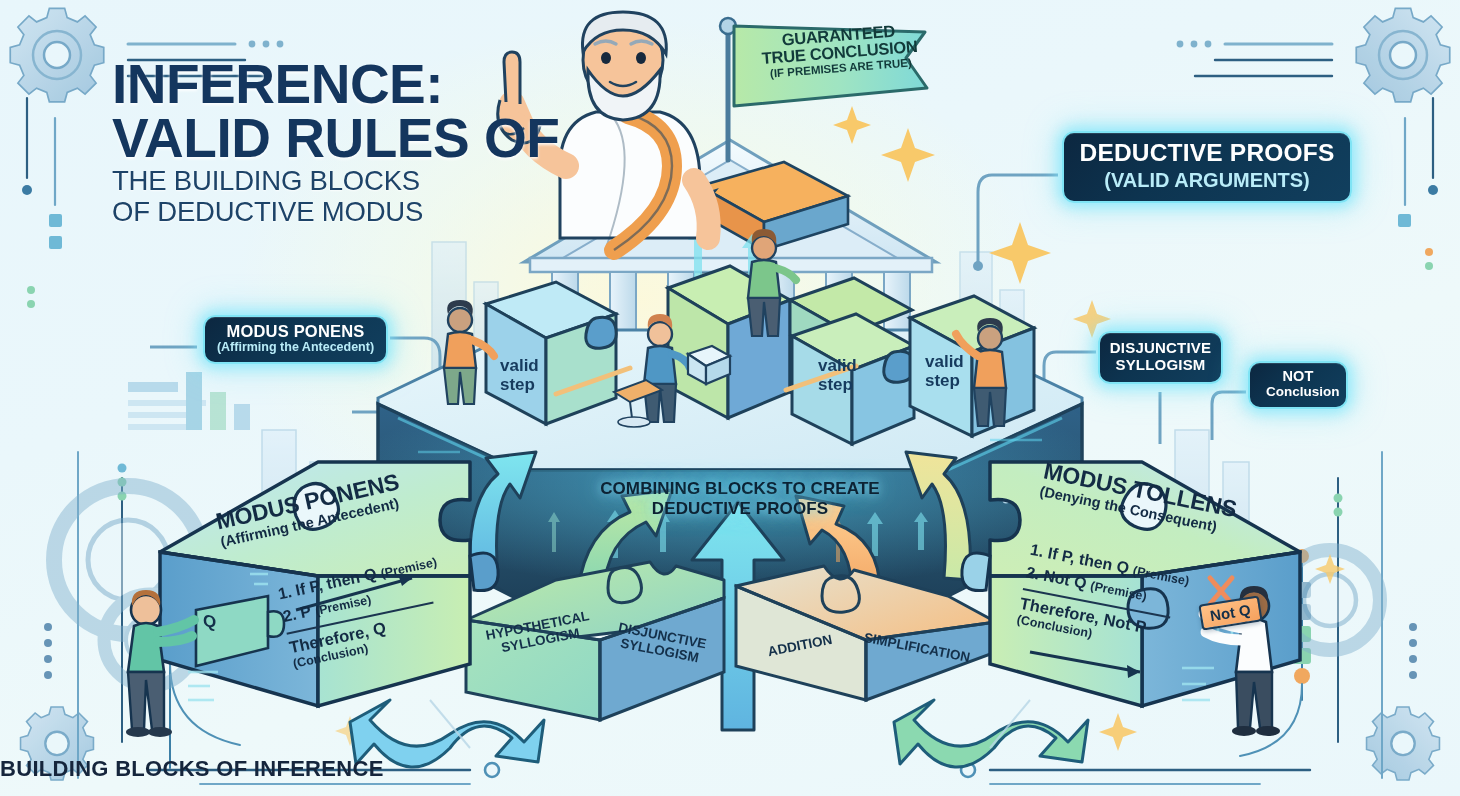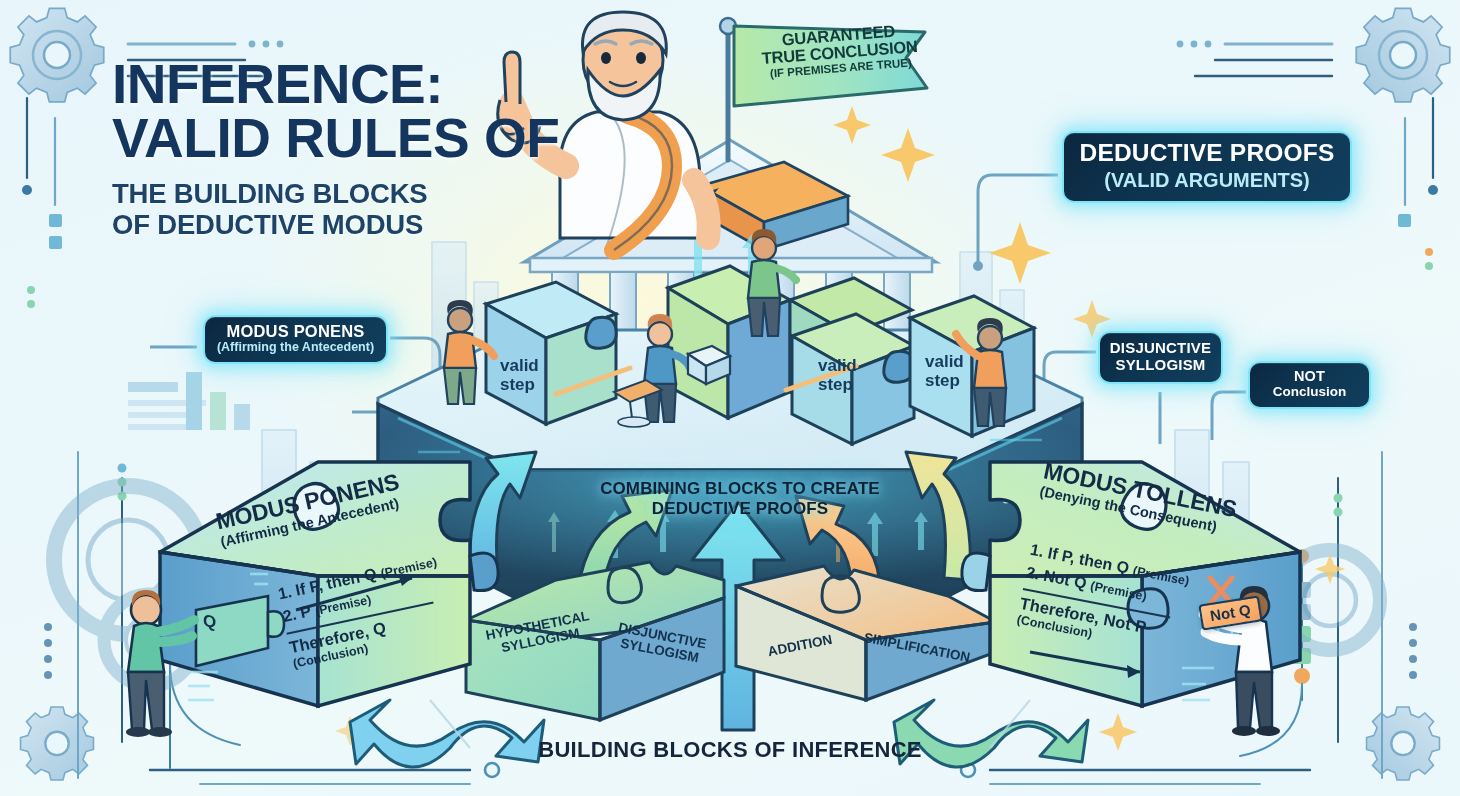--- a/index.html
+++ b/index.html
@@ -21,22 +21,21 @@
   .svgfull { position:absolute; left:0; top:0; width:1460px; height:796px; }
 
   
   #title-block { position:absolute; left:112px; top:58px; width:470px; z-index:30; }
   .title-main {
     font-size: 55px; font-weight: 800; line-height: 0.98;
     color:#14365e; letter-spacing:-0.5px;
     text-shadow: 0 2px 3px rgba(255,255,255,0.85);
   }
   .title-sub {
-    margin-top: 13px;
-    font-size: 27.5px; font-weight: 700; line-height: 1.12;
+    font-size: 27.5px; font-weight: 400; line-height: 1.12;
     color:#1d4368; letter-spacing:-0.2px;
     text-shadow: 0 1px 2px rgba(255,255,255,0.8);
   }
 
   
   .badge {
     position:absolute; z-index:40;
     border-radius:12px;
     background: linear-gradient(135deg, #0c2740 0%, #0d3450 40%, #113f5e 100%);
     border: 2.5px solid #7fe4f5;
@@ -57,21 +56,21 @@
     text-shadow: 0 1px 2px rgba(255,255,255,0.9);
   }
 
   #badge-modus-ponens { left:203px; top:315px; width:185px; padding:5px 8px 7px; }
   #badge-modus-ponens .b-t1 { font-size:16.5px; line-height:1.1; }
   #badge-modus-ponens .b-t2 { font-size:12.5px; line-height:1.15; }
 
   #badge-disjunctive { left:1098px; top:331px; width:125px; padding:6px 8px 8px; }
   #badge-disjunctive .b-t1 { font-size:15px; line-height:1.16; }
 
-  #badge-not-conclusion { left:1248px; top:361px; width:123px; padding:5px 16px 7px; }
+  #badge-not-conclusion { left:1248px; top:361px; width:100px; padding:5px 16px 7px; }
   #badge-not-conclusion .b-t1 { font-size:14.5px; line-height:1.12; }
   #badge-not-conclusion .b-t2 { font-size:13.5px; line-height:1.14; color:#ffffff; font-weight:600; }
 
   
   #flag-text {
     position:absolute; left:752px; top:27px; width:175px; z-index:35;
     text-align:center; color:#123a3a; pointer-events:none;
     transform: rotate(-4.5deg);
   }
   #flag-text .f1 { font-size:16.5px; font-weight:800; line-height:1.02; letter-spacing:-0.3px; }
@@ -81,22 +80,22 @@
   
   #platform-caption {
     position:absolute; left:575px; top:479px; width:330px; z-index:30;
     text-align:center; color:#0d2233; font-weight:800; font-size:17px; line-height:1.2;
     letter-spacing:0.1px;
     text-shadow: 0 0 11px rgba(150,235,255,0.95), 0 0 22px rgba(120,220,250,0.7);
   }
 
   
   #bottom-caption {
-    position:absolute; left:0; top:737px; width:1460px; z-index:30;
-    text-align:center; color:#15253c; font-weight:800; font-size:22px; letter-spacing:0.3px;
+    position:absolute; left:0; top:756px; width:1460px; z-index:30;
+    text-align:left; color:#15253c; font-weight:800; font-size:22px; letter-spacing:0.3px;
   }
 
   
   .blk-label { position:absolute; z-index:28; color:#132b44; pointer-events:none; }
 
   #mp-title { left:215px; top:482px; width:245px; transform: rotate(-12.5deg); }
   #mp-title .t1 { font-size:23px; font-weight:800; letter-spacing:-0.2px; }
   #mp-title .t2 { font-size:14.5px; font-weight:600; margin-top:-1px; }
 
   #mp-body { left:283px; top:560px; width:220px; transform: rotate(-12deg); }

